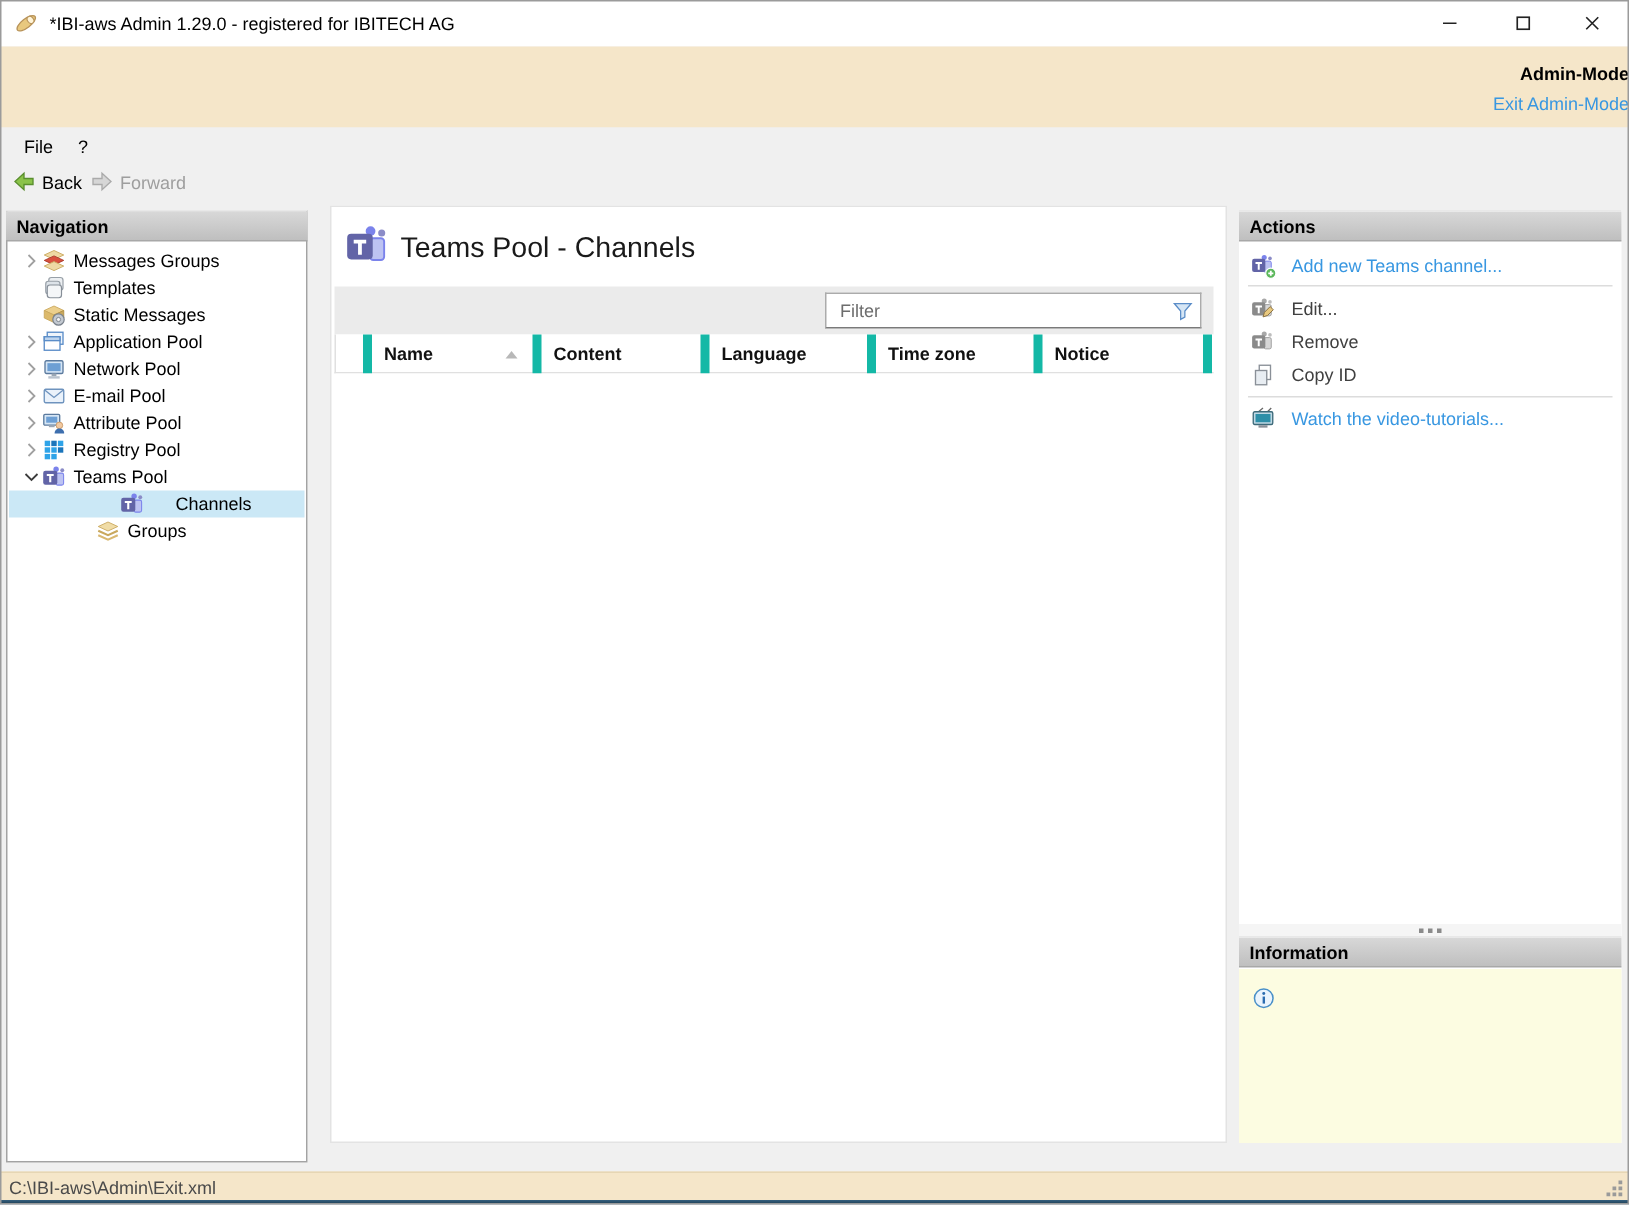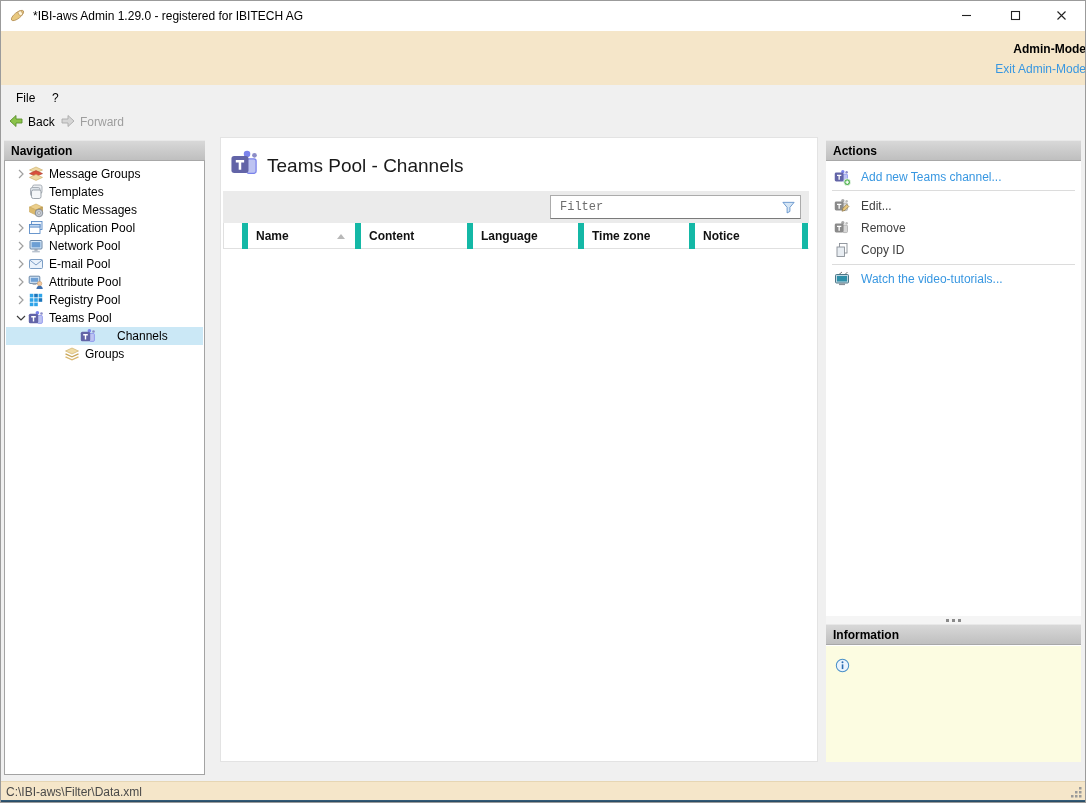--- a/index.html
+++ b/index.html
@@ -39,21 +39,21 @@
   .tree-row.sel { background:#cbe8f6;gap:16px; }
   .tw { width:14px; height:14px; display:inline-flex; align-items:center; justify-content:center; flex:none; }
   .tw svg { width:12px; height:12px; }
   .ti { width:16px; height:16px; flex:none; margin-right:5px; }
   .ti svg { width:16px; height:16px; }
 
   
   .main { position:absolute; left:220px; top:137px; width:598px; height:625px; background:#fff; border:1px solid #e3e3e3; }
   .main-title { position:absolute; left:46px; top:17px; font-size:19px; color:#1a1a1a; white-space:nowrap; }
   .main-title-icon { position:absolute; left:9px; top:11px; width:29px; height:29px; }
-  .filterband { position:absolute; left:2px; top:53px; width:586px; height:32px; background:#ebebeb;font-family:Liberation Mono, monospace; }
+  .filterband { position:absolute; left:2px; top:53px; width:586px; height:32px; background:#ebebeb; }
   .filterbox { position:absolute; left:327px; top:4px; width:251px; height:24px; background:#fff; border:1px solid #ababab; border-bottom:1px solid #7a7a7a; }
   .filterbox input { position:absolute; left:0; top:0; width:224px; height:22px; border:none; outline:none; padding-left:9px; font-size:12px; font-family:inherit; color:#333; background:transparent; }
   .filterbox input::placeholder { color:#6d6d6d; opacity:1; }
   .funnel { position:absolute; right:4px; top:4px; width:15px; height:15px; }
   .gridhead { position:absolute; left:2px; top:85px; width:586px; height:26px; background:#fff; border-bottom:1px solid #e0e0e0; }
   .gh-col { position:absolute; top:0; height:26px; border-right:6px solid #14b8a6; display:flex; align-items:center; padding-left:8px; font-weight:600; font-size:12px; color:#111; }
   .gh-first { left:0; width:25px; border-left:1px solid #e0e0e0; }
   .sortasc { position:absolute; right:10px; top:11px; width:0; height:0; border-left:4px solid transparent; border-right:4px solid transparent; border-bottom:5px solid #b8b8b8; }
 
   
@@ -244,21 +244,21 @@
 
     <div class="tree-row" style="top:24px">
       <span class="tw" style="margin-left:8px">
           <svg>
             <use href="#ic-chev-r"></use>
           </svg>
         </span>
       <span class="ti"><svg>
             <use href="#ic-msg-groups"></use>
           </svg></span>
-      <span>Message Groups</span>
+      <span>Messages Groups</span>
     </div>
     <div class="tree-row" style="top:42px">
       <span class="tw" style="margin-left:8px"></span>
       <span class="ti"><svg>
             <use href="#ic-templates"></use>
           </svg></span>
       <span>Templates</span>
     </div>
     <div class="tree-row" style="top:60px">
       <span class="tw" style="margin-left:8px"></span>
@@ -443,21 +443,21 @@
 
     <div class="infohdr hdr">Information</div>
     <div class="infobody">
       <span class="infoicon"><svg width="15" height="15">
             <use href="#ic-info"></use>
           </svg></span>
     </div>
   </div>
 
   <div class="statusbar">
-    <span class="path">C:\IBI-aws\Filter\Data.xml</span>
+    <span class="path">C:\IBI-aws\Admin\Exit.xml</span>
     <span class="grip">
       <svg width="13" height="13">
         <g fill="#9a9a9a">
           <rect x="9" y="1" width="2.5" height="2.5"></rect>
           <rect x="5" y="5" width="2.5" height="2.5"></rect>
             <rect x="9" y="5" width="2.5" height="2.5"></rect>
           <rect x="1" y="9" width="2.5" height="2.5"></rect>
             <rect x="5" y="9" width="2.5" height="2.5"></rect>
             <rect x="9" y="9" width="2.5" height="2.5"></rect>
         </g>

